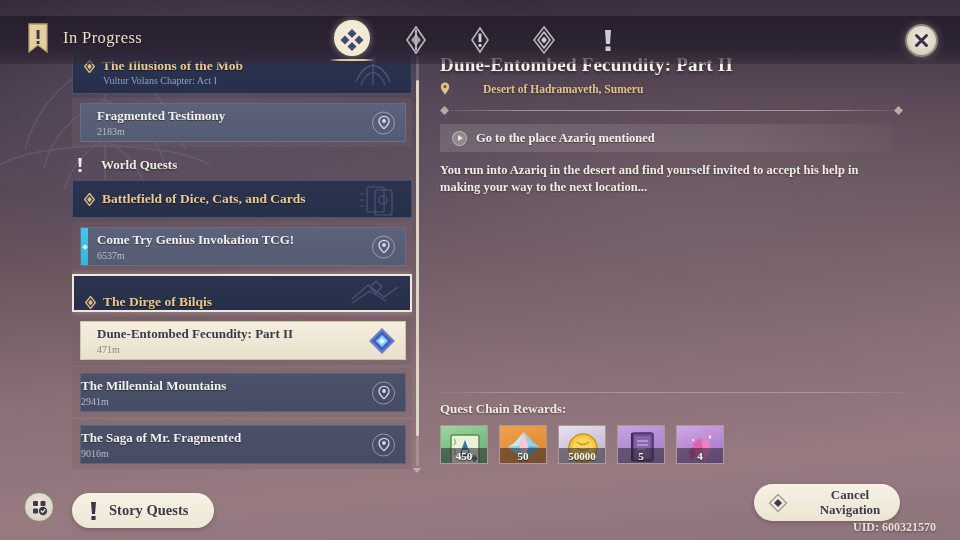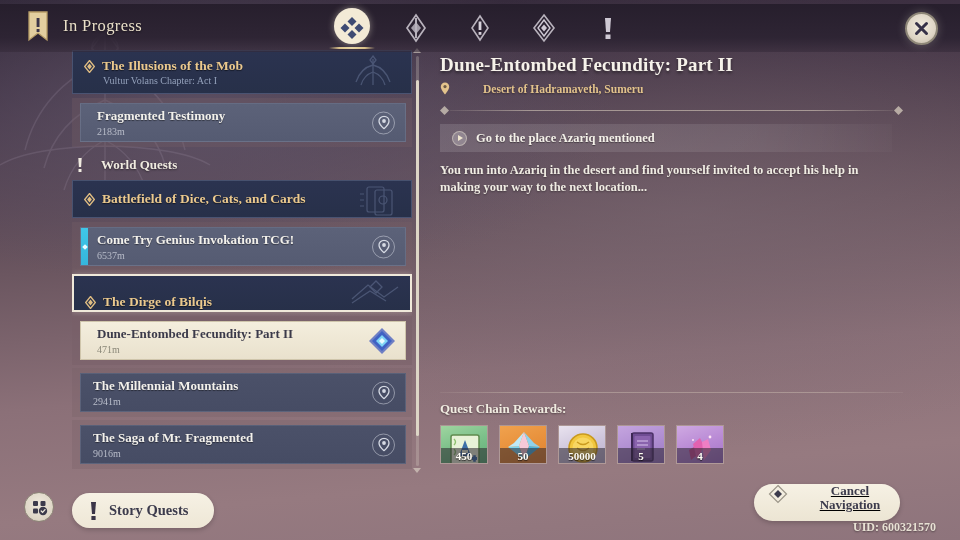--- a/index.html
+++ b/index.html
@@ -25,21 +25,21 @@
   
   .bg-ornament {
     position: absolute; left: -60px; top: -10px;
     width: 330px; height: 300px;
     opacity: 0.13;
     pointer-events: none;
   }
 
   
   .topbar {
-    position: absolute; left: 0; top: 4px;
+    position: absolute; left: 0; top: 16px;
     width: 960px; height: 48px;
     background: linear-gradient(180deg, rgba(38,30,44,0.97) 0%, rgba(44,35,50,0.93) 70%, rgba(52,41,56,0.55) 100%);
     z-index: 20;
   }
   .topbar-title-wrap {
     position: absolute; left: 26px; top: 6px;
     display: flex; align-items: center; gap: 13px;
   }
   .banner-icon { width: 24px; height: 32px; display: block; }
   .topbar-title {
@@ -144,21 +144,21 @@
   .quest-row {
     position: relative;
     height: 39px;
     background: linear-gradient(180deg, #5c6279 0%, #555b72 100%);
     border: 1px solid rgba(160,168,190,.22);
     display: flex; flex-direction: column; justify-content: center;
     padding-left: 16px; padding-right: 40px;
   }
   .quest-row.plain {
     background: linear-gradient(180deg, #4b5169 0%, #464c64 100%);
-    padding-left: 12px;
+    padding-left: 0;
   }
   .quest-row-name {
     font-size: 13px; color: #f3f1ec; font-weight: bold;
     font-family: "Liberation Serif", serif;
     text-shadow: 0 1px 1px rgba(0,0,0,.45);
     white-space: nowrap;
   }
   .quest-row-dist {
     font-size: 10px; color: #b9bdca; margin-top: 2px;
     font-family: "Liberation Serif", serif;
@@ -335,25 +335,24 @@
   }
   .pill-label {
     font-size: 14.5px; color: #3c3b4c; font-weight: bold;
     font-family: "Liberation Serif", serif;
   }
   .cancel-btn {
     position: absolute; right: 60px; bottom: 19px;
     width: 146px; height: 37px;
     border-radius: 19px;
     background: linear-gradient(180deg, #f6f1e4 0%, #ece5d3 100%);
-    display: flex; align-items: flex-start; gap: 22px;
+    display: flex; align-items: center; gap: 22px;
     padding-left: 14px;
     cursor: pointer;
     box-shadow: 0 2px 5px rgba(0,0,0,.2);
-    text-decoration: underline;
   }
   .cancel-label {
     flex: 1; text-align: center;
     font-size: 13px; line-height: 1.08;
     color: #3c3b4c; font-weight: bold;
     font-family: "Liberation Serif", serif;
     padding-right: 10px;
   }
   .uid {
     position: absolute; right: 24px; bottom: 5px;

